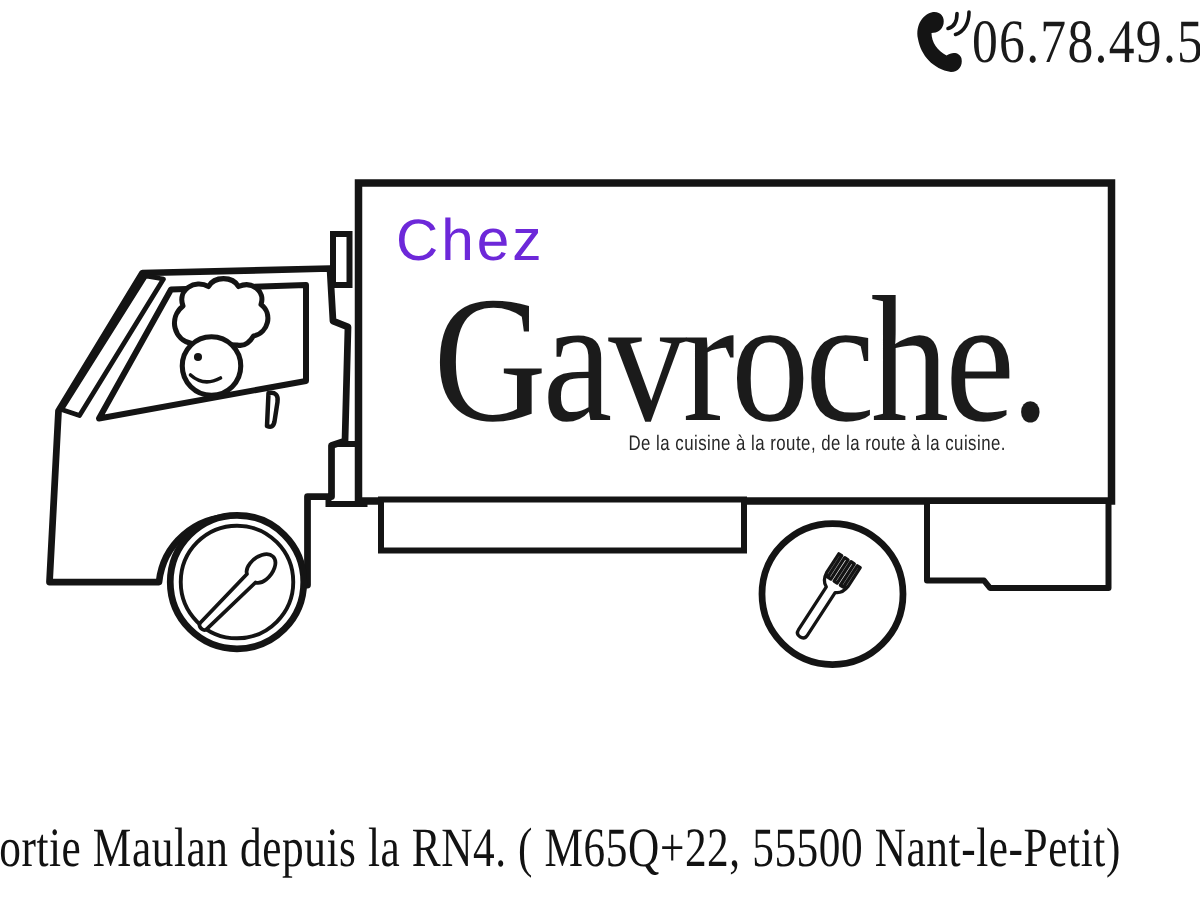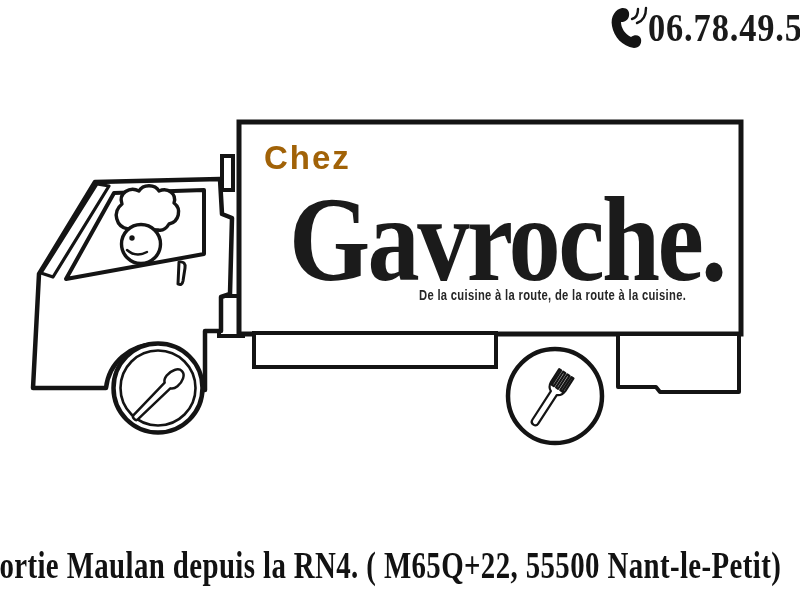--- a/index.html
+++ b/index.html
@@ -1,24 +1,24 @@
 <!DOCTYPE html>
 <html><head>
 <meta charset="utf-8">
 <style>
   html,body{margin:0;padding:0;}
   body{width:800px;height:600px;overflow:hidden;background:#ffffff;position:relative;
        font-family:"Liberation Sans",sans-serif;}
-  .stage{position:absolute;inset:0;width:800px;height:600px;font-weight:bold;}
+  .stage{position:absolute;inset:0;width:800px;height:600px;}
   svg.art{position:absolute;left:0;top:0;z-index:1;}
   .txt{position:absolute;z-index:2;color:#1a1a1a;white-space:nowrap;}
 
   .phone-number{left:648px;top:3px;font-family:"Liberation Serif",serif;font-size:41px;
     letter-spacing:1px;transform:scaleX(.84);transform-origin:left top;}
-  .sign-prefix{left:264px;top:139px;font-size:33px;letter-spacing:2px;color:#a16207;}
+  .sign-prefix{left:264px;top:139px;font-size:39px;letter-spacing:2px;color:#6d28d9;}
   .sign-brand{left:289px;top:171px;font-family:"Liberation Serif",serif;font-size:120px;
     letter-spacing:-3px;transform:scaleX(.87);transform-origin:left top;color:#1b1b1b;}
   .sign-tagline{left:419px;top:287px;font-size:14px;letter-spacing:.4px;color:#262626;
     transform:scaleX(.8);transform-origin:left top;}
   .footer-directions{left:-17px;top:544px;font-family:"Liberation Serif",serif;font-size:37px;
     letter-spacing:.5px;transform:scaleX(.78);transform-origin:left top;color:#121212;}
 </style>
 </head>
 <body>
 

